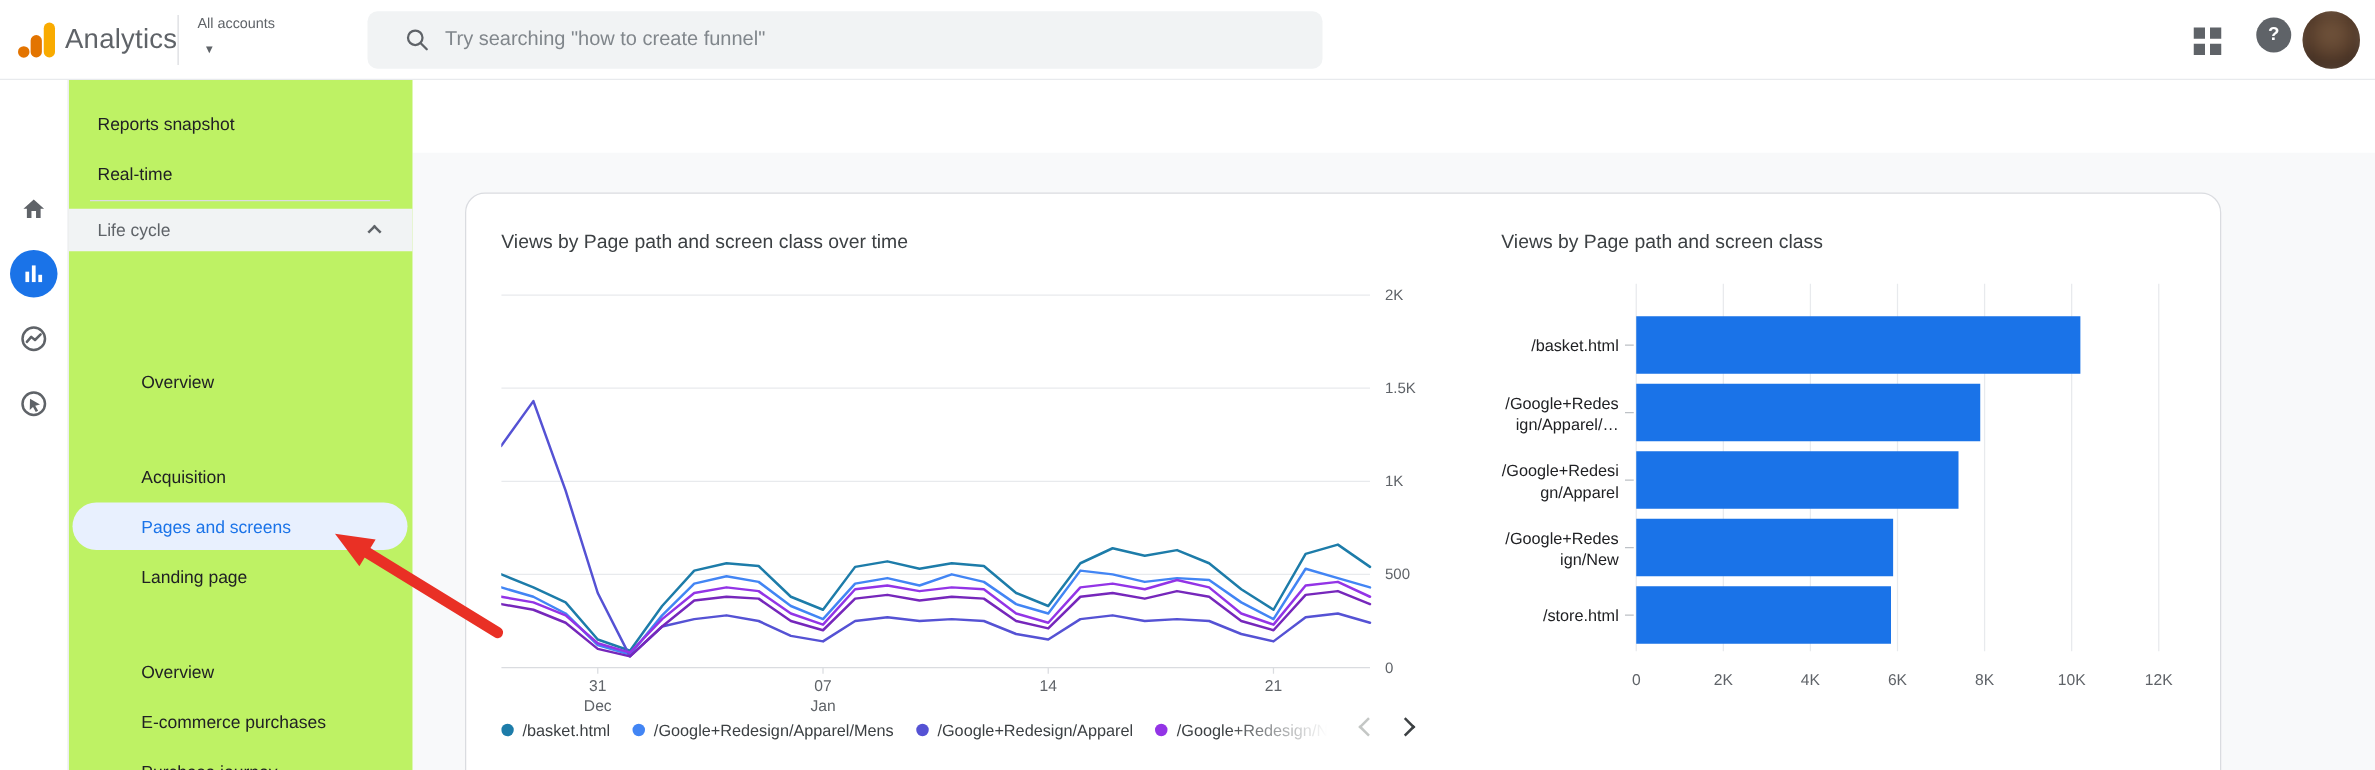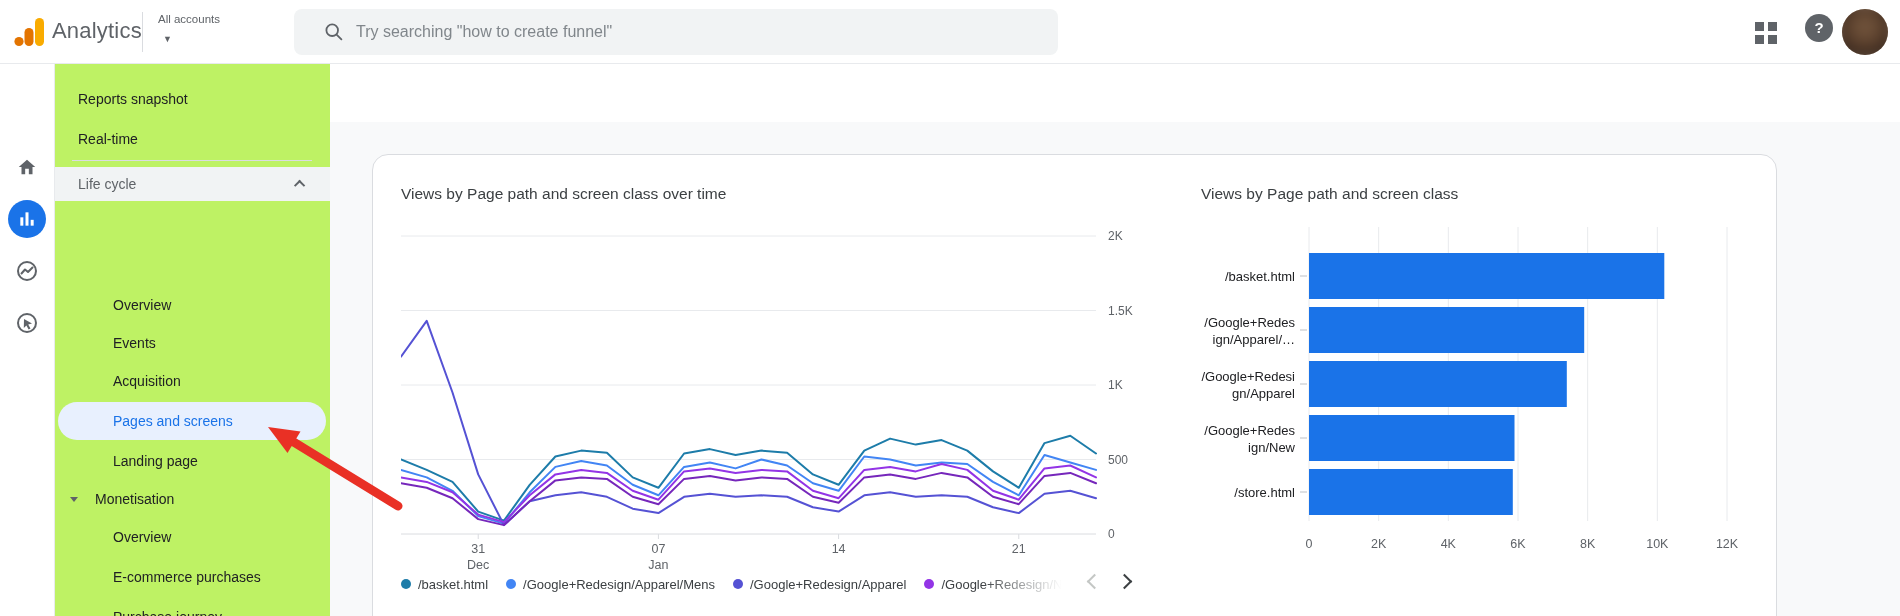--- a/index.html
+++ b/index.html
@@ -142,36 +142,29 @@
         <span style="position: relative; margin-left: 23px; font-weight: normal; color: rgb(32, 33, 36);">Real-time</span>
       </div>
       <div class="sb-divider" style="top: 96px;"></div>
       <div class="sb-row sb-section" style="top: 103px; height: 34px;">
         <span style="position: relative; margin-left: 23px; font-weight: normal; color: rgb(95, 99, 104);">Life cycle</span>
         <span class="chev-up" style="position: absolute; right: 25px;"></span>
       </div>
       <div class="sb-row" style="top: 226px; height: 30px;">
         <span style="position: relative; margin-left: 58px; font-weight: normal; color: rgb(32, 33, 36);">Overview</span>
       </div>
-      <div class="sb-row" style="top: 264px; height: 30px;">
-        <span style="position: relative; margin-left: 58px; font-weight: normal; color: rgb(32, 33, 36);">Events</span>
-      </div>
       <div class="sb-row" style="top: 302px; height: 30px;">
         <span style="position: relative; margin-left: 58px; font-weight: normal; color: rgb(32, 33, 36);">Acquisition</span>
       </div>
       <div class="sb-row" style="top: 338px; height: 38px;">
         <div class="sb-selected-pill"></div>
         <span style="position: relative; margin-left: 58px; font-weight: 400; color: rgb(26, 115, 232);">Pages and screens</span>
       </div>
       <div class="sb-row" style="top: 382px; height: 30px;">
         <span style="position: relative; margin-left: 58px; font-weight: normal; color: rgb(32, 33, 36);">Landing page</span>
-      </div>
-      <div class="sb-row" style="top: 418px; height: 34px;">
-        <span class="tri-down" style="position: absolute; left: 15px;"></span>
-        <span style="position: relative; margin-left: 40px; font-weight: 500; color: rgb(32, 33, 36);">Monetisation</span>
       </div>
       <div class="sb-row" style="top: 458px; height: 30px;">
         <span style="position: relative; margin-left: 58px; font-weight: normal; color: rgb(32, 33, 36);">Overview</span>
       </div>
       <div class="sb-row" style="top: 498px; height: 30px;">
         <span style="position: relative; margin-left: 58px; font-weight: normal; color: rgb(32, 33, 36);">E-commerce purchases</span>
       </div>
       <div class="sb-row" style="top: 538px; height: 30px;">
         <span style="position: relative; margin-left: 58px; font-weight: normal; color: rgb(32, 33, 36);">Purchase journey</span>
       </div>

